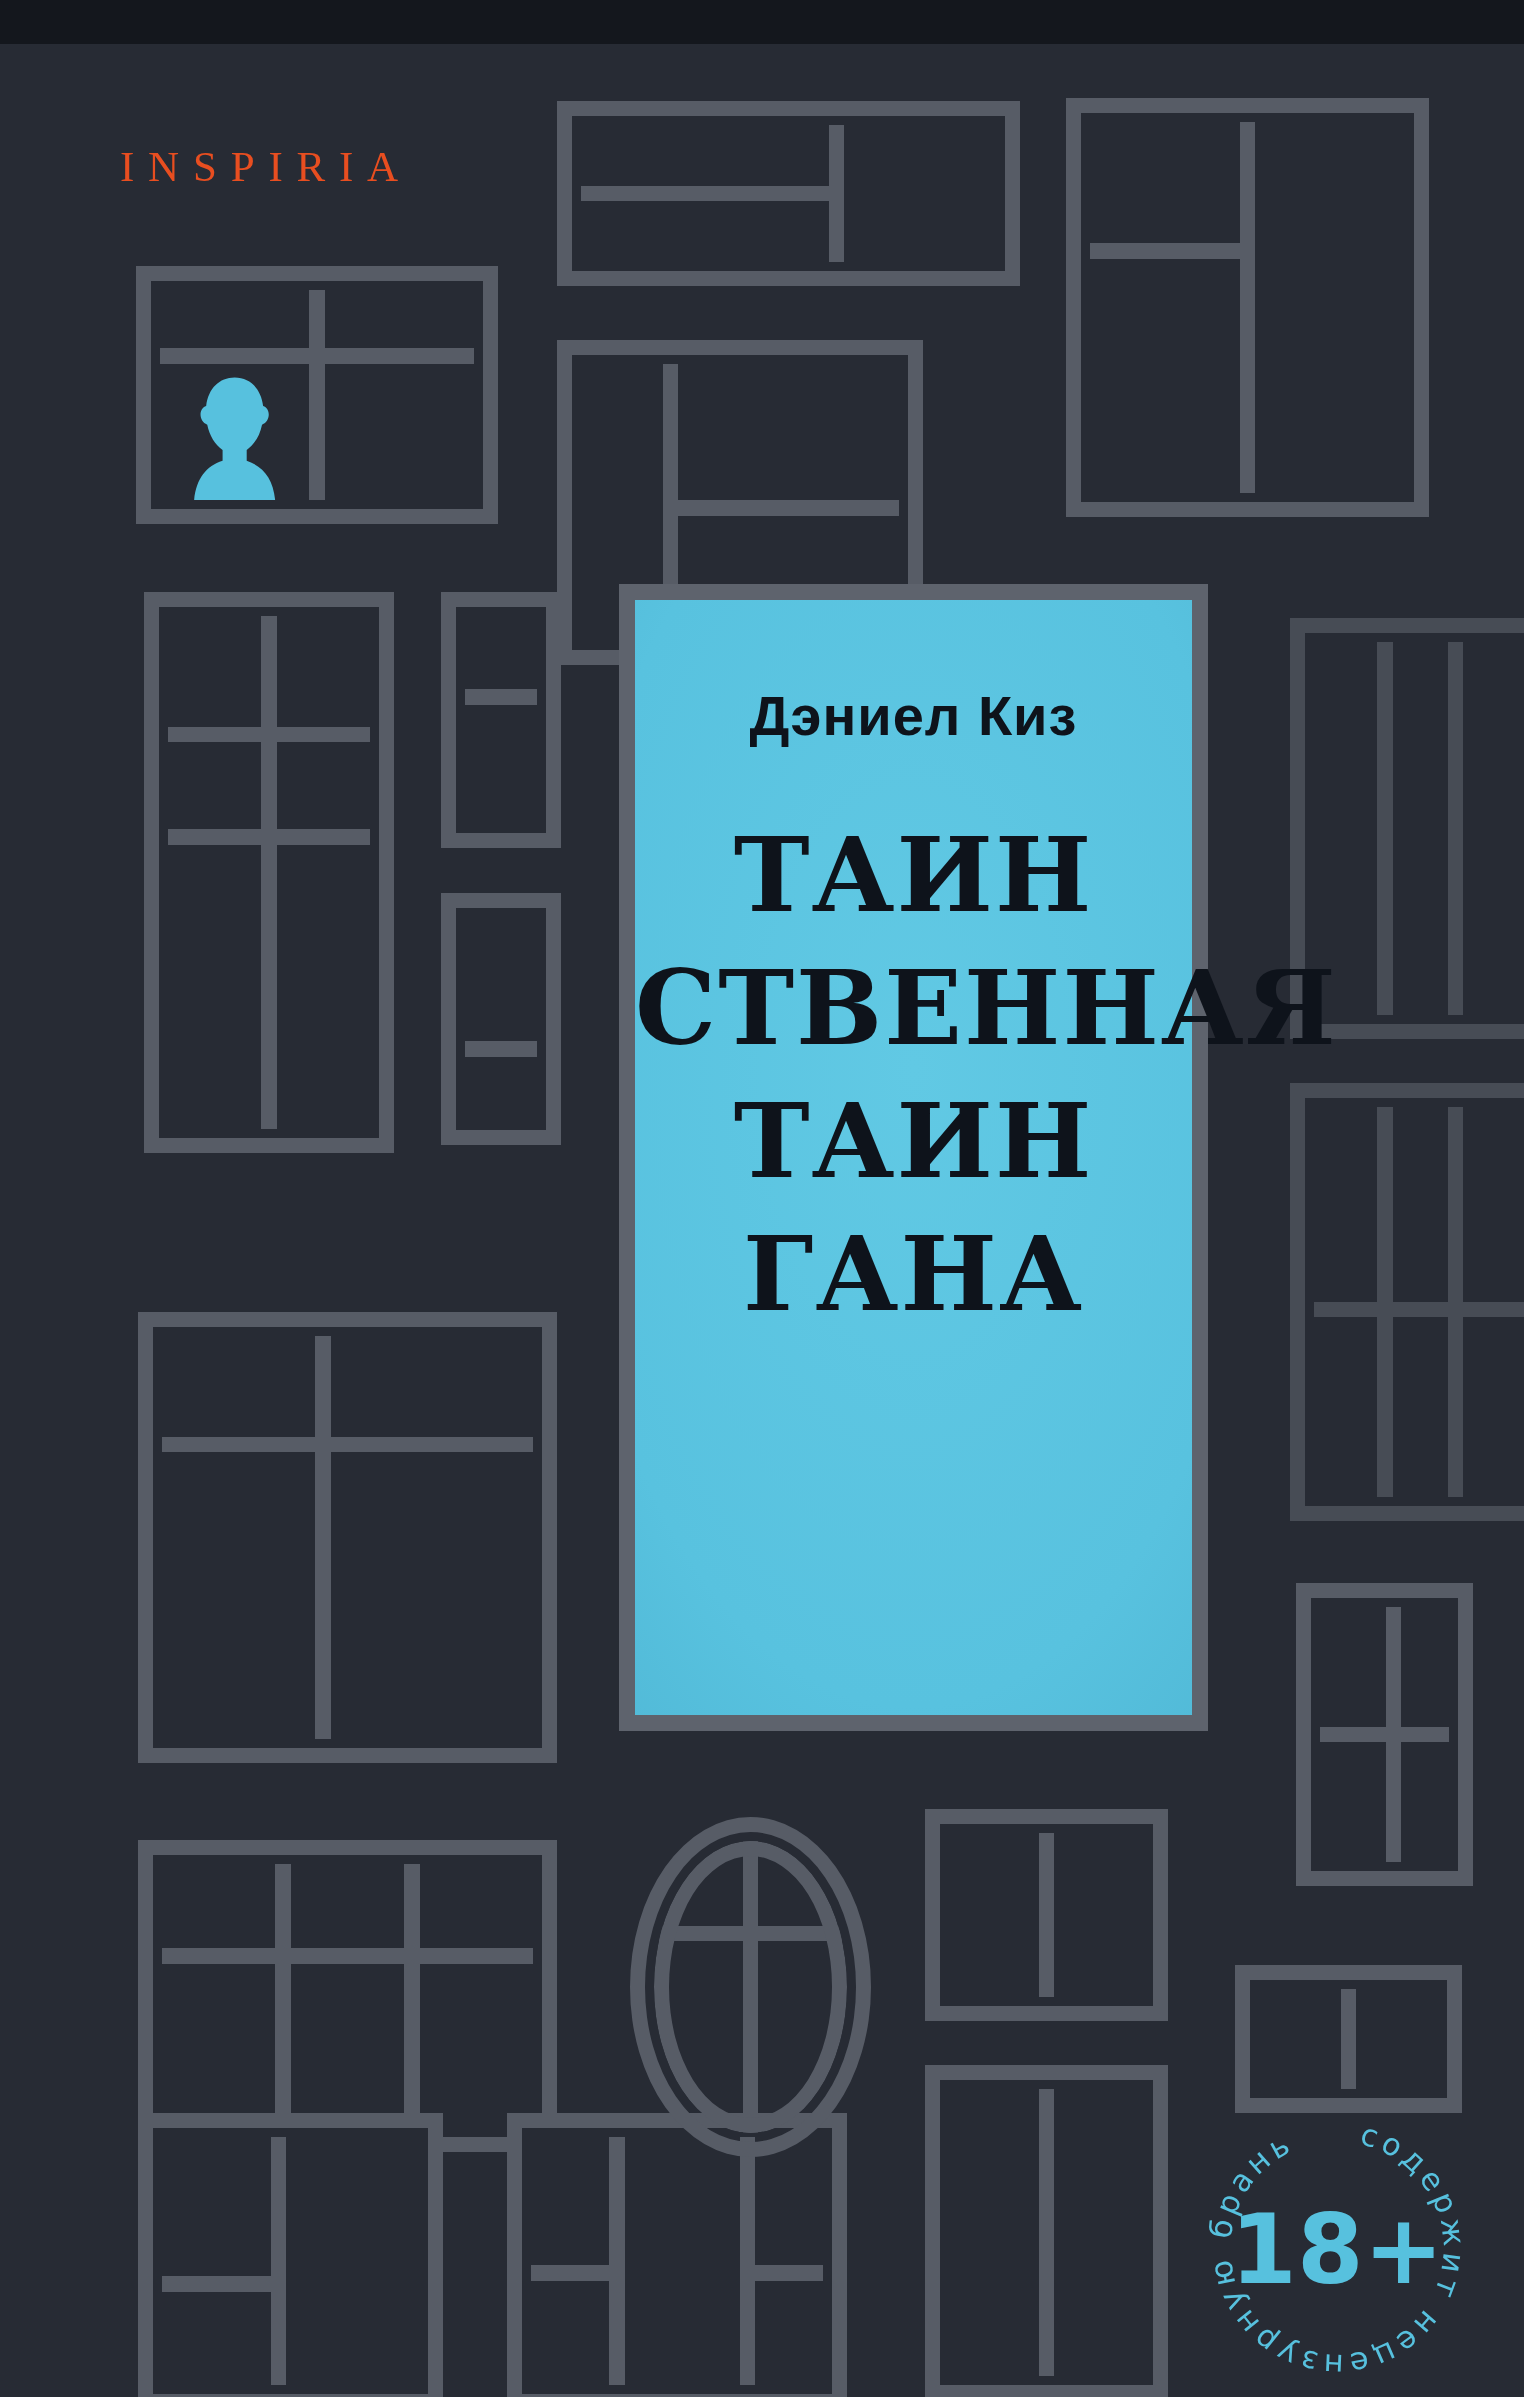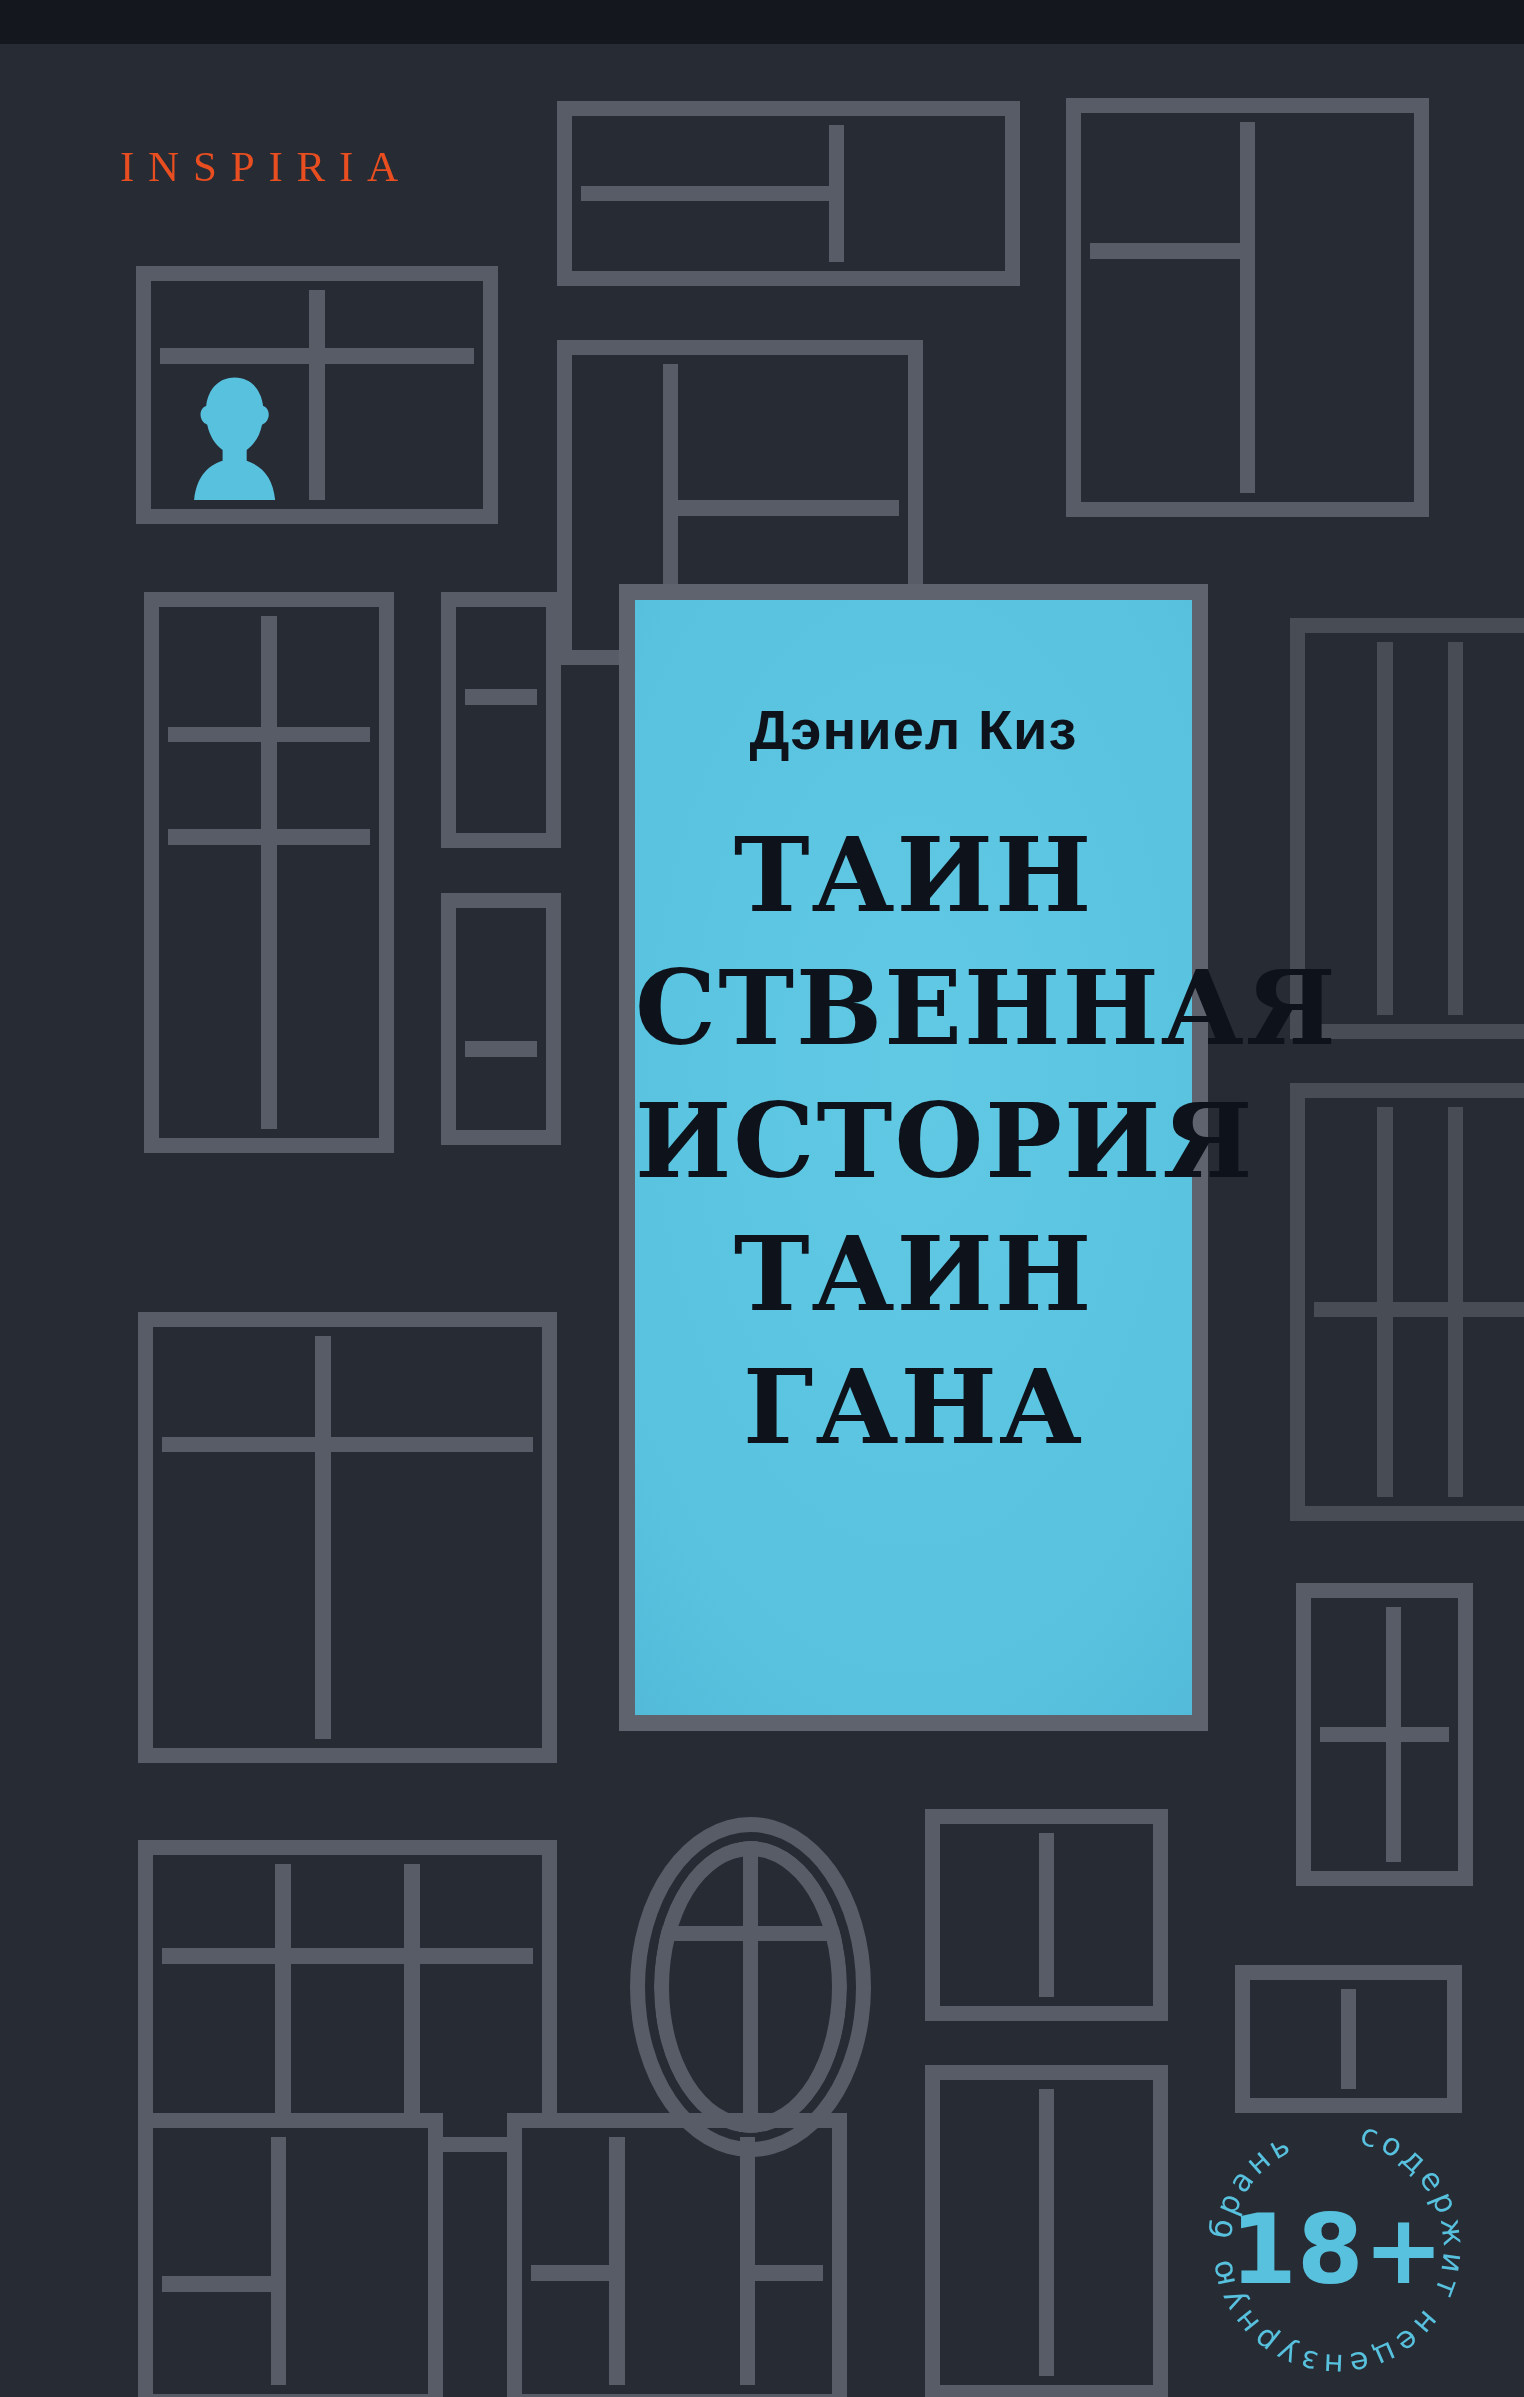--- a/index.html
+++ b/index.html
@@ -48,21 +48,21 @@
   .oval-bar-h{position:absolute;left:0;right:0;top:29%;height:15.8px;background:var(--frame,#575c66);}
   
   .blue-win{
     position:absolute;left:619px;top:540px;width:589px;height:1147px;
     box-sizing:border-box;border:16.7px solid var(--frame-light,#5e636d);
     background:radial-gradient(120% 110% at 50% 42%,
        #61c9e4 0%, var(--blue-panel,#58c2df) 52%, #4db4d2 82%, #3f9fbf 100%);
     z-index:5;
   }
   .author{
-    position:absolute;left:0;top:97px;width:100%;
+    position:absolute;left:0;top:83px;width:100%;
     text-align:center;
     font-family:"Liberation Sans",sans-serif;
     font-weight:700;font-size:56px;letter-spacing:1px;
     color:var(--ink,#0e131b);
   }
   .titles{
     position:absolute;left:0;top:209px;width:100%;
     text-align:center;
     font-family:"DejaVu Serif","Liberation Serif",serif;
     font-weight:700;font-size:102px;line-height:133px;
@@ -227,21 +227,20 @@
           <div class="oval-ring"></div>
         </div>
       </div>
     </div>
 
   <div class="blue-win">
     <div class="author">Дэниел Киз</div>
     <div class="titles">
       <div>ТАИН</div>
       <div>СТВЕННАЯ</div>
-      <div>ИСТОРИЯ</div>
       <div>ТАИН</div>
       <div>ГАНА</div>
     </div>
   </div>
 
   <svg class="badge" width="296" height="296" viewBox="0 0 300 300">
     <defs>
       <path id="badge-circle" d="M 150 42 a 108 108 0 1 1 -0.1 0" fill="none"></path>
     </defs>
     <text class="ring-text">

